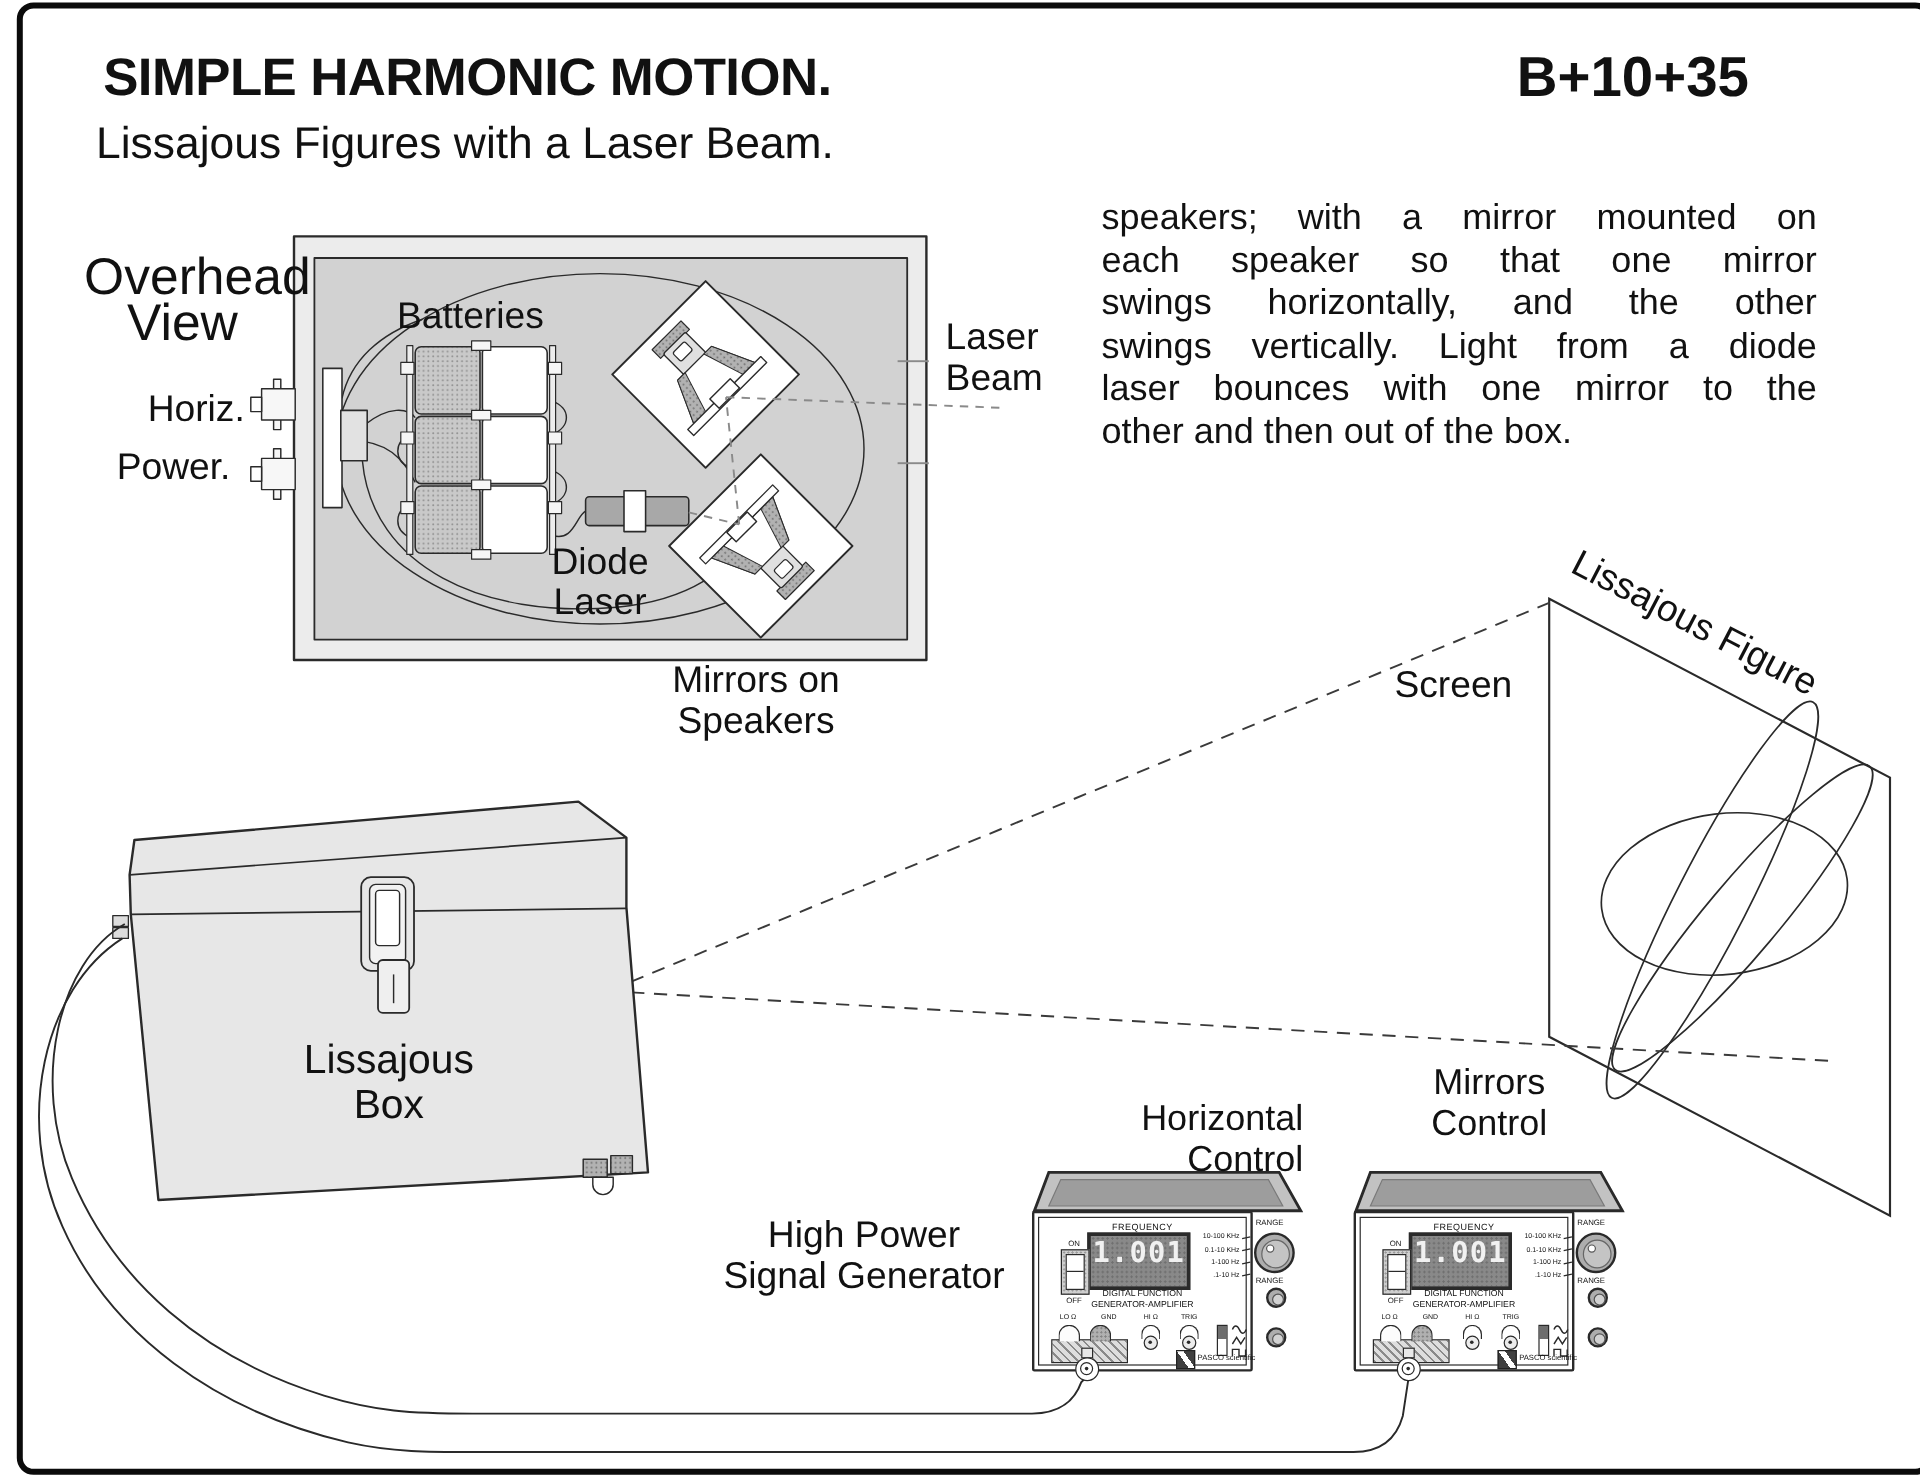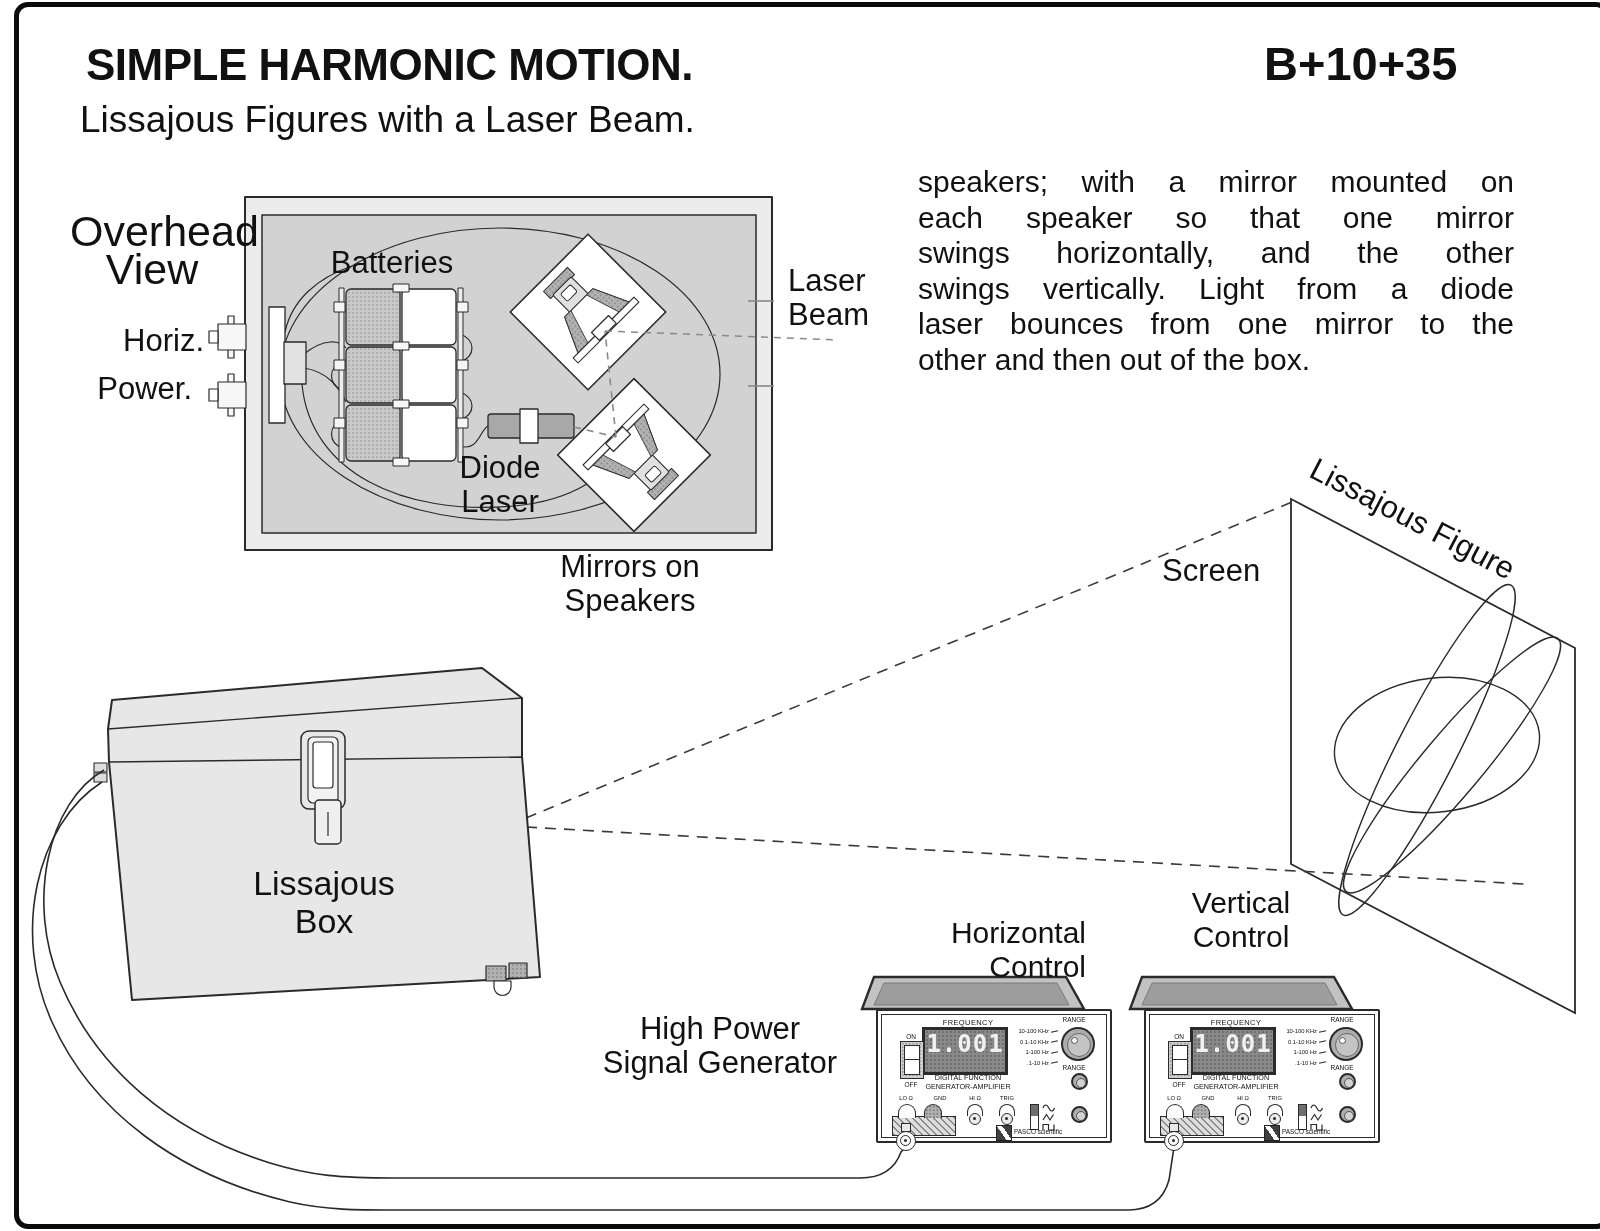--- a/index.html
+++ b/index.html
@@ -15,21 +15,21 @@
   .page-code{font-size:47px;font-weight:bold;}
   .page-subtitle{font-size:37px;}
   .desc{position:absolute;left:906px;top:164px;width:596px;z-index:6;font-size:30px;line-height:35.6px;}
   .desc .dl{text-align:justify;text-align-last:justify;}
   .desc .dl.last{text-align-last:left;}
   .big{font-size:31px;line-height:34px;}
   .rot{transform:rotate(27.5deg);transform-origin:left top;}
   
   .gen{position:absolute;width:226px;height:178px;z-index:5;}
   .gen-title{position:absolute;width:226px;text-align:center;font-size:30px;line-height:34px;z-index:6;}
-  .panel{position:absolute;left:16px;top:34px;width:236px;height:134px;background:#fff;border:2.5px solid #2a2a2a;border-radius:2px;box-sizing:border-box;}
+  .panel{position:absolute;left:0;top:34px;width:184px;height:134px;background:#fff;border:2.5px solid #2a2a2a;border-radius:2px;box-sizing:border-box;}
   .panel-inner{position:absolute;left:3px;top:3px;right:3px;bottom:3px;border:1px solid #2a2a2a;}
   .p{position:absolute;}
   .t7{font-size:7.5px;letter-spacing:.4px;}
   .t65{font-size:6.5px;}
   .t58{font-size:5.8px;}
   .display{left:44px;top:16px;width:86px;height:48px;border:3px solid #2a2a2a;background:#898989;
            background-image:radial-gradient(#6f6f6f 1px,transparent 1px);background-size:4px 4px;
            display:flex;align-items:flex-start;justify-content:center;box-sizing:border-box;}
   .display span{font-family:"DejaVu Sans Mono",monospace;font-weight:bold;font-size:24px;color:#f1f1f1;letter-spacing:1px;}
   .switch{left:22px;top:30px;width:22px;height:36px;border:1.5px solid #2a2a2a;background:#cfcfcf;
@@ -221,21 +221,21 @@
 
   <div class="lbl page-title" style="left:74px;top:40px;">SIMPLE HARMONIC MOTION.</div>
   <div class="lbl page-code" style="left:1252px;top:36px;">B+10+35</div>
   <div class="lbl page-subtitle" style="left:68px;top:99px;">Lissajous Figures with a Laser Beam.</div>
 
   <div class="desc">
     <div class="dl">speakers; with a mirror mounted on</div>
     <div class="dl">each speaker so that one mirror</div>
     <div class="dl">swings horizontally, and the other</div>
     <div class="dl">swings vertically. Light from a diode</div>
-    <div class="dl">laser bounces from one mirror to the</div>
+    <div class="dl">laser bounces with one mirror to the</div>
     <div class="dl last">other and then out of the box.</div>
   </div>
 
   <div class="lbl ctr" style="left:58px;top:212px;width:164px;font-size:43px;line-height:38px;">
     <div>Overhead</div>
     <div>View</div>
   </div>
   <div class="lbl rt big" style="left:90px;top:324px;width:102px;">Horiz.</div>
   <div class="lbl rt big" style="left:78px;top:372px;width:102px;">Power.</div>
   <div class="lbl ctr big" style="left:308px;top:246px;width:144px;">Batteries</div>
@@ -261,21 +261,21 @@
   <div class="lbl ctr big" style="left:578px;top:1012px;width:260px;">
     <div>High Power</div>
     <div>Signal Generator</div>
   </div>
 
   <div class="gen-title" style="left:848px;top:916px;text-align:right;">
     <div>Horizontal</div>
     <div>Control</div>
   </div>
   <div class="gen-title" style="left:1116px;top:886px;">
-    <div>Vertical</div>
+    <div>Mirrors</div>
     <div>Control</div>
   </div>
 
   <div class="gen" style="left:848px;top:975px;">
     <svg width="226" height="36" viewBox="0 0 226 36">
       <polygon points="14,2 206,2 224,34 2,34" fill="#c2c2c2" stroke="#2a2a2a" stroke-width="2.4"></polygon>
       <polygon points="24,8 197,8 209,30 14,30" fill="#9d9d9d" stroke="#7a7a7a" stroke-width="1"></polygon>
     </svg>
     <div class="panel">
       <div class="panel-inner"></div>

